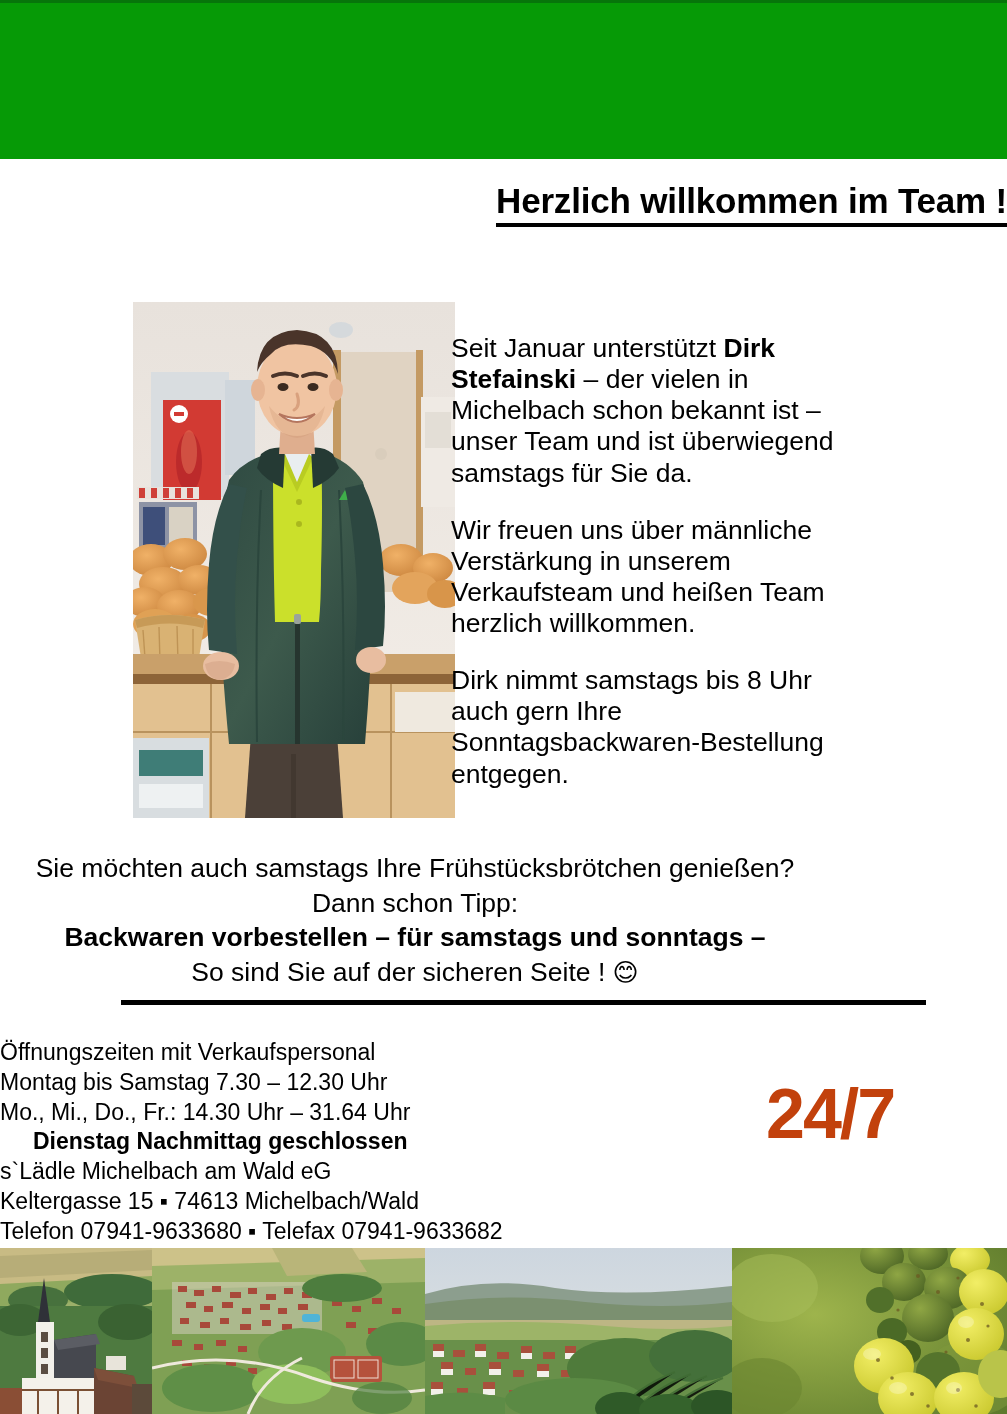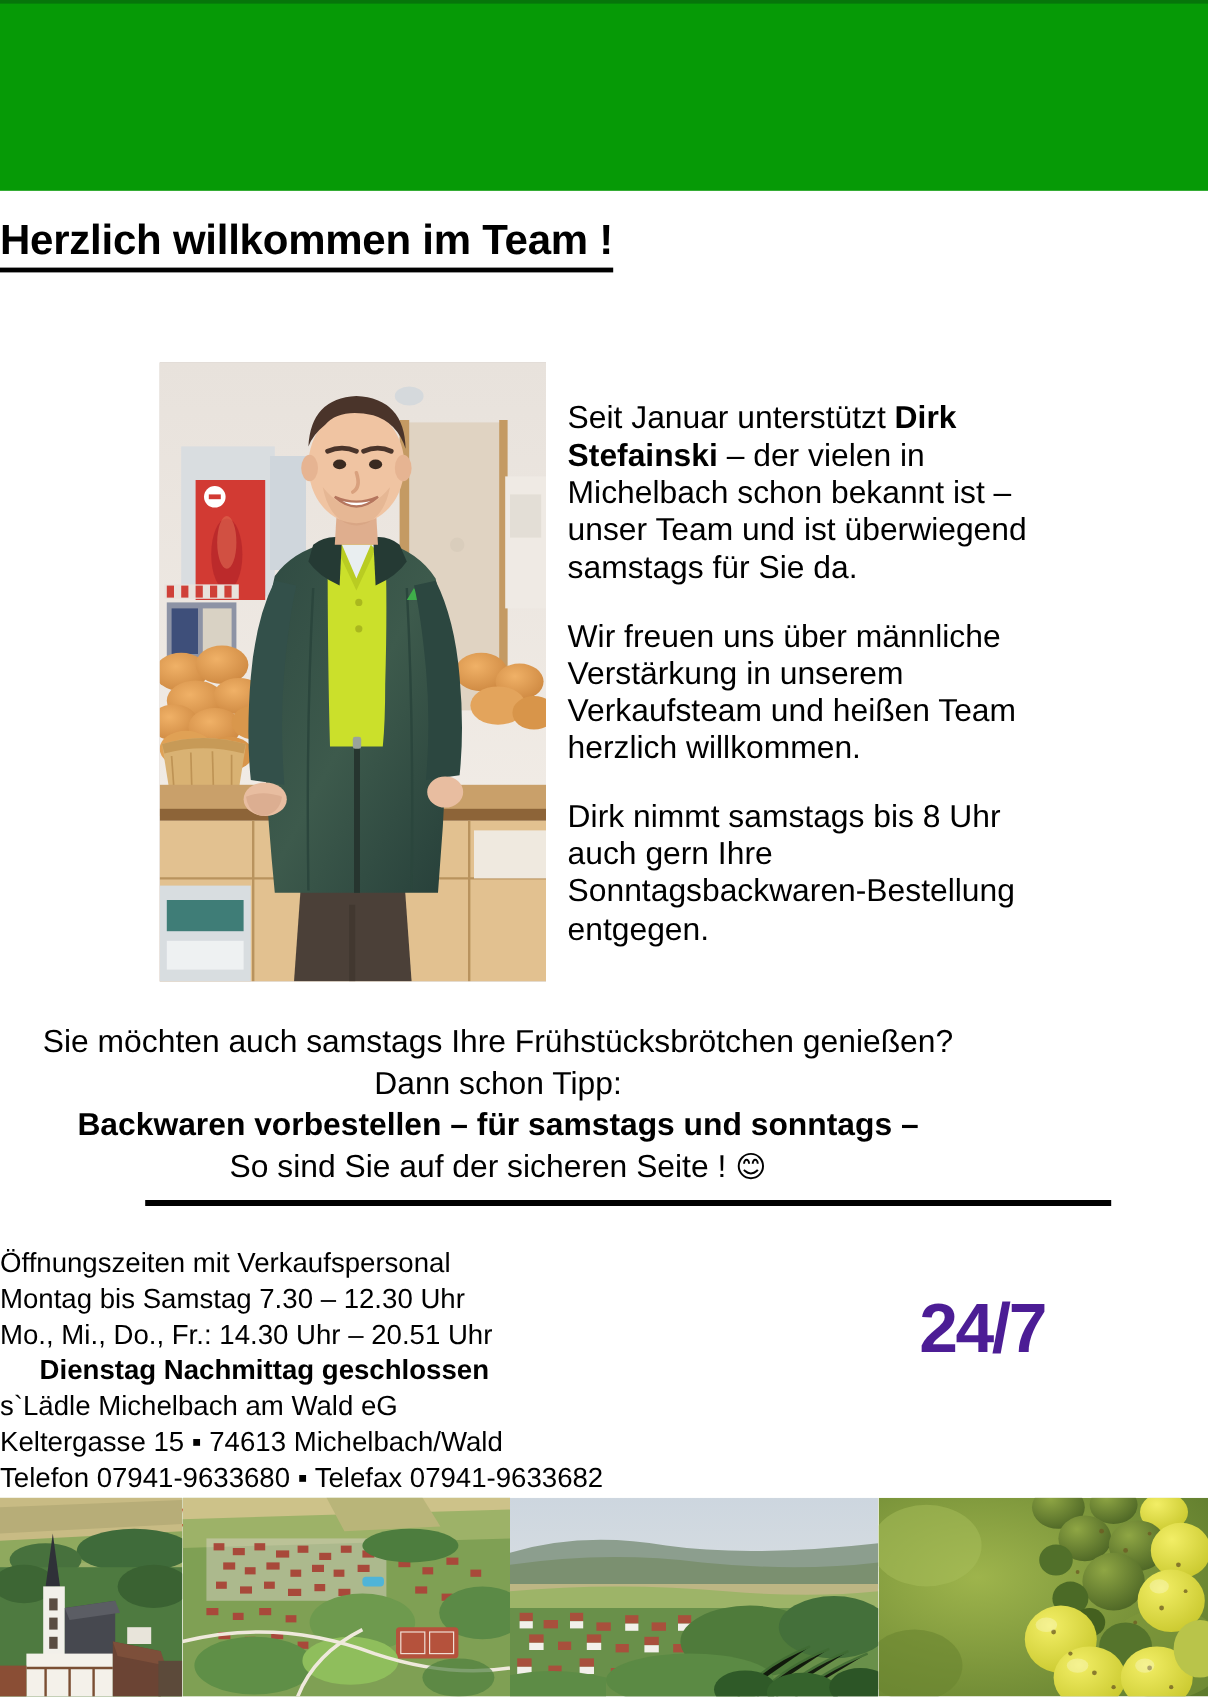--- a/index.html
+++ b/index.html
@@ -27,21 +27,21 @@
     background: #069A06;
     border-top: 3px solid #06750a;
   }
 
   
   .page-title {
     position: absolute;
     left: 0;
     top: 181px;
     width: 1007px;
-    text-align: left;
+    text-align: right;
     font-size: 35px;
     font-weight: bold;
     letter-spacing: -0.2px;
   }
   .page-title span.ul {
     border-bottom: 4px solid #000;
     padding-bottom: 3px;
   }
 
   
@@ -52,21 +52,21 @@
     width: 322px;
     height: 516px;
     overflow: hidden;
     background: #cfc6bd;
   }
   .portrait svg { display: block; }
 
   
   .body-col {
     position: absolute;
-    left: 473px;
+    left: 451px;
     top: 333px;
     width: 420px;
     font-size: 26.5px;
     line-height: 1.175;
   }
   .body-col p { margin: 0 0 26px 0; }
   .body-col p:last-child { margin-bottom: 0; }
   .body-col b { font-weight: bold; }
 
   
@@ -108,23 +108,23 @@
   .footer .email {
     color: #e01b1b;
     text-decoration: underline;
   }
 
   
   .badge-247 {
     position: absolute;
     left: 766px;
     top: 1079px;
-    font-size: 58px;
+    font-size: 70px;
     font-weight: bold;
-    color: #4c1d95;
+    color: #c2410c;
     letter-spacing: -2px;
     line-height: 1;
   }
 
   
   .photo-strip {
     position: absolute;
     left: 0;
     top: 1248px;
     width: 1007px;
@@ -307,21 +307,21 @@
   <div>Dann schon Tipp:</div>
   <div class="bold">Backwaren vorbestellen – für samstags und sonntags –</div>
   <div><span>So sind Sie auf der sicheren Seite ! </span><span class="emoji">😊</span></div>
 </div>
 
 <div class="divider"></div>
 
 <div class="footer">
   <div>Öffnungszeiten mit Verkaufspersonal</div>
   <div>Montag bis Samstag 7.30 – 12.30 Uhr</div>
-  <div>Mo., Mi., Do., Fr.:  14.30 Uhr – 20.51 Uhr</div>
+  <div>Mo., Mi., Do., Fr.:  14.30 Uhr – 31.64 Uhr</div>
   <div class="bold">Dienstag Nachmittag geschlossen</div>
   <div>s`Lädle Michelbach am Wald eG</div>
   <div>Keltergasse 15 ▪ 74613 Michelbach/Wald</div>
   <div>Telefon 07941-9633680 ▪ Telefax 07941-9633682</div>
   <div><span class="email">info@slaedle-michelbach.de</span></div>
 </div>
 
 <div class="badge-247">24/7</div>
 
 <div class="photo-strip">

